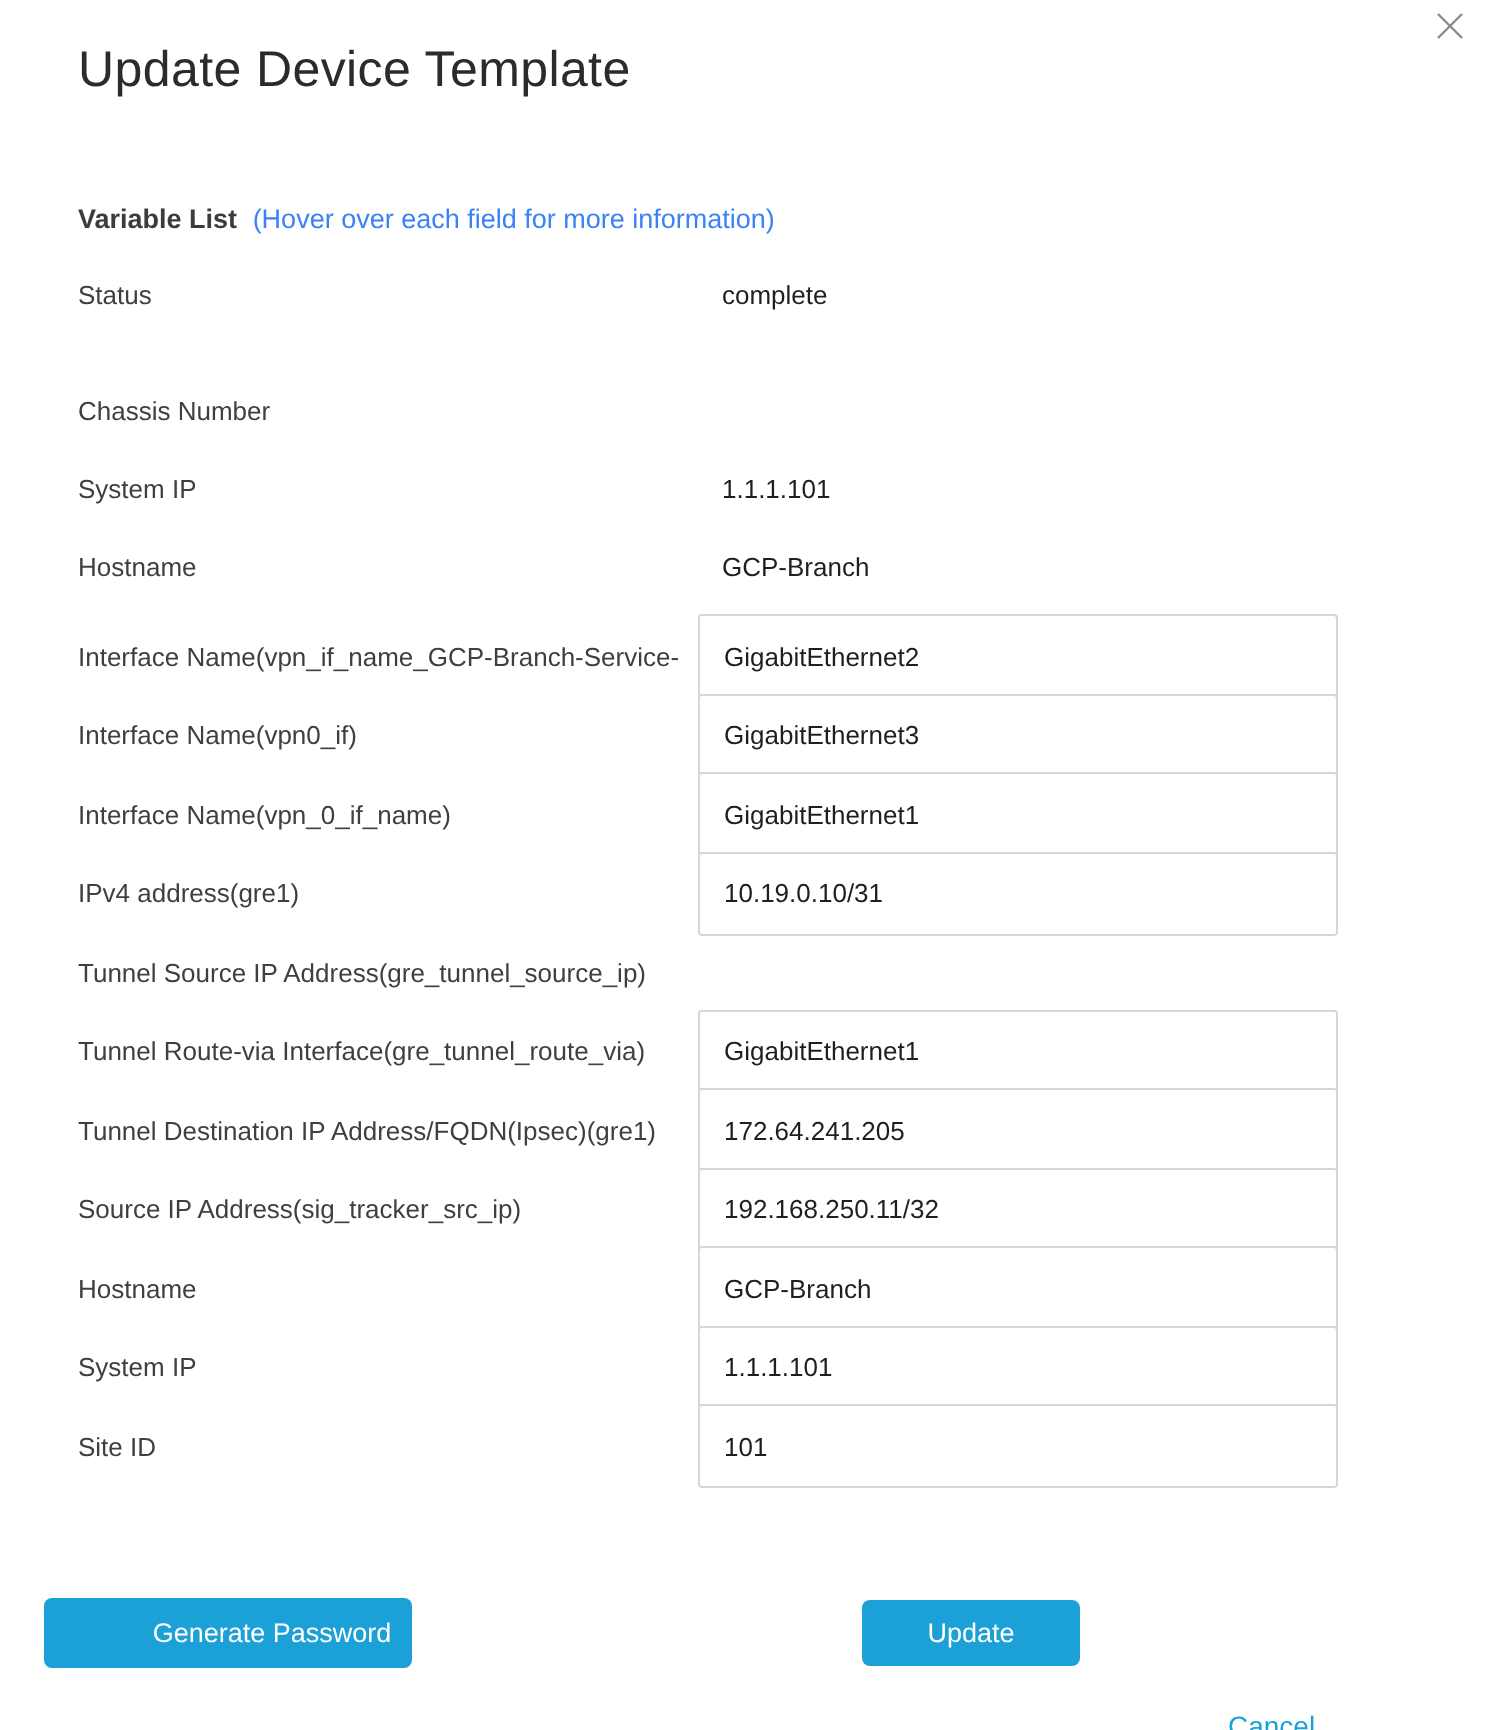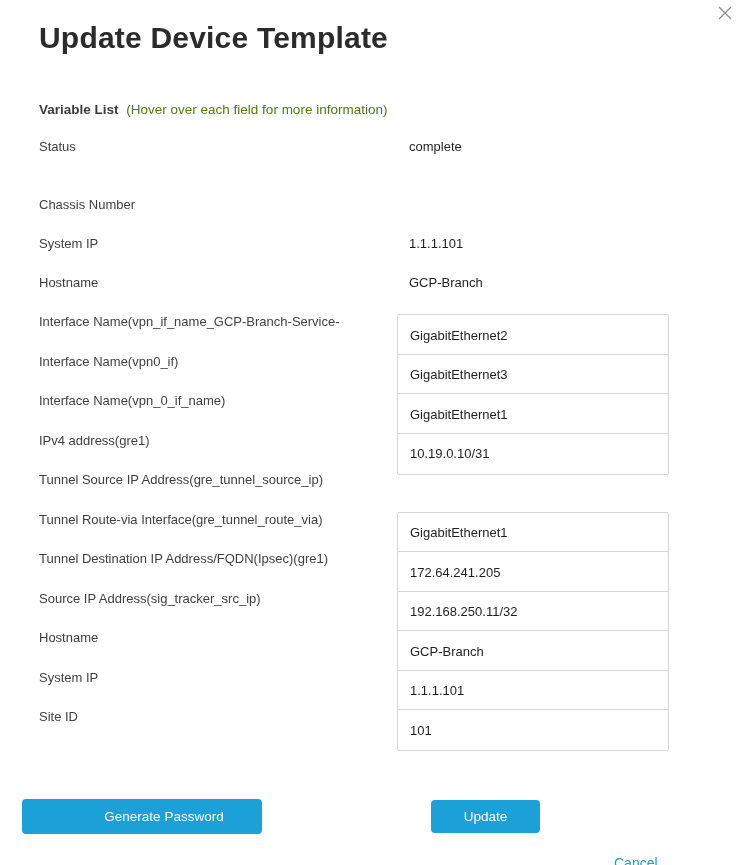--- a/index.html
+++ b/index.html
@@ -18,48 +18,48 @@
     position: absolute;
     top: 5px; right: 18px;
     width: 18px; height: 18px;
     background: none; border: none;
     cursor: pointer;
     padding: 0;
   }
   .title {
     position: absolute;
     left: 39px; top: 21px;
-    font-size: 30px;
-    font-weight: 700;
+    font-size: 25px;
+    font-weight: 400;
     letter-spacing: 0.2px;
     color: #2b2b2b;
   }
   .section-head {
     position: absolute;
     left: 39px; top: 102px;
     font-size: 13.5px;
     white-space: nowrap;
   }
   .section-head .heading {
     font-weight: 700;
     color: #3c3c3c;
   }
   .section-head .hint {
     font-weight: 400;
-    color: #4d7c0f;
+    color: #3b82f6;
     margin-left: 4px;
   }
   .fields {
     position: absolute;
     left: 39px; top: 139px;
     width: 630px;
   }
   .row {
     display: flex;
-    gap: 48px;
+    align-items: center;
   }
   .row .label {
     width: 310px;
     flex: 0 0 310px;
     font-size: 13px;
     color: #3f3f3f;
     white-space: nowrap;
     overflow: hidden;
   }
   .static-row {
@@ -100,21 +100,21 @@
     position: absolute;
     border: none;
     border-radius: 4px;
     color: #ffffff;
     font-family: "Liberation Sans", "DejaVu Sans", sans-serif;
     font-size: 13.5px;
     cursor: pointer;
   }
   .btn-generate {
     left: 22px; top: 0;
-    width: 240px; height: 35px; padding-left: 44px;
+    width: 184px; height: 35px; padding-left: 44px;
   }
   .btn-update {
     left: 431px; top: 1px;
     width: 109px; height: 33px;
   }
   .cancel-link {
     position: absolute;
     left: 614px; top: 8px;
     font-size: 14px;
     text-decoration: none;

